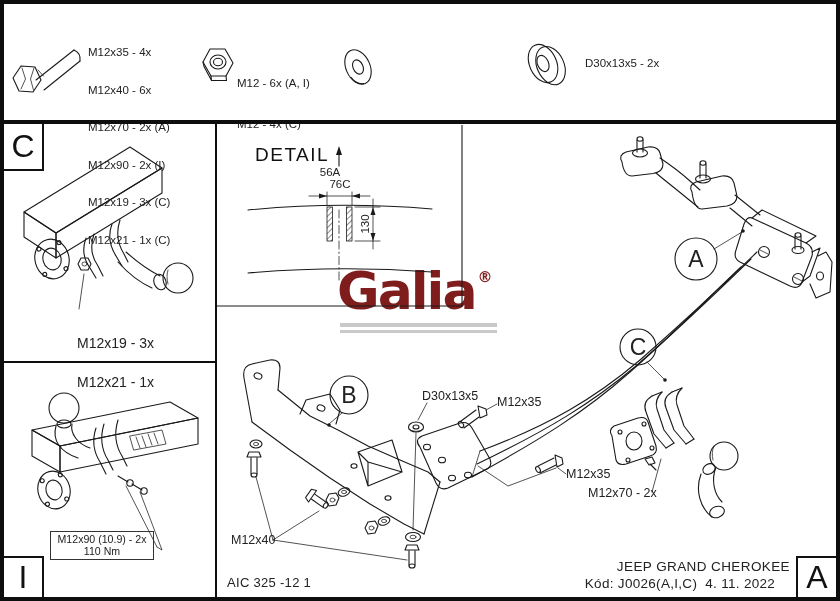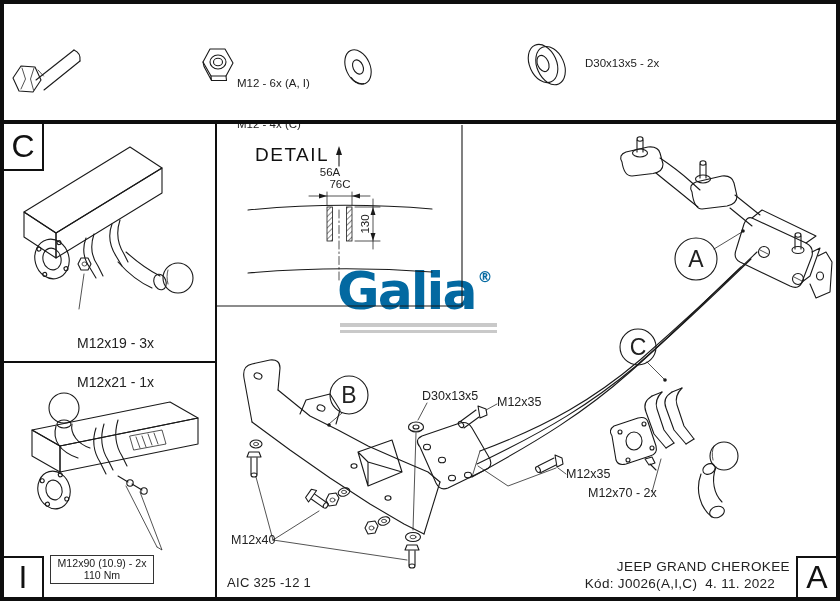--- a/index.html
+++ b/index.html
@@ -20,23 +20,23 @@
   #nut-list{left:237px;top:49px;font-size:11.5px;line-height:13.8px;}
   #washer-list{left:383px;top:49px;font-size:11.5px;line-height:13.8px;}
   #spacer-label{left:585px;top:57px;font-size:11.5px;}
   #detail-title{left:255px;top:144px;font-size:19px;letter-spacing:1.5px;color:#111;}
   .dim{font-size:11.5px;width:38px;text-align:center;}
   #dim-a{left:311px;top:166px;}
   #dim-c{left:321px;top:178px;}
   #dim-h{left:352px;top:218px;width:26px;text-align:center;font-size:11.5px;transform:rotate(-90deg);}
   #panelC-callout{left:77px;top:311px;font-size:14px;line-height:13px;}
   #panelI-box{left:50px;top:531px;width:102px;height:26px;border:1.3px solid #333;
-      text-align:center;font-size:10.6px;line-height:12.4px;padding-top:1px;z-index:3;position:absolute;color:#222;margin-top:24px;}
+      text-align:center;font-size:10.6px;line-height:12.4px;padding-top:1px;z-index:3;position:absolute;color:#222;}
   #logo{left:337px;top:264px;font-family:"DejaVu Sans",sans-serif;font-weight:bold;
-        font-size:52px;color:#0369a1;letter-spacing:-2px;z-index:1;line-height:54px;}
+        font-size:52px;color:#7f1d1d;letter-spacing:-2px;z-index:1;line-height:54px;}
   #logo .reg{font-size:15px;position:relative;top:-27px;left:2px;letter-spacing:0;}
   .logo-bar{position:absolute;background:#c9c9c9;z-index:1;}
   #logo-bar1{left:340px;top:323px;width:157px;height:4px;}
   #logo-bar2{left:340px;top:329.5px;width:157px;height:3px;}
   .co{font-size:12.5px;}
   #co-d30{left:422px;top:389px;}
   #co-m35u{left:497px;top:395px;}
   #co-m35l{left:566px;top:467px;}
   #co-m70{left:588px;top:486px;}
   #co-m40{left:231px;top:533px;}
@@ -78,20 +78,28 @@
       <ellipse class="ln" cx="358" cy="67" rx="5" ry="7.5"></ellipse>
       <path class="ln" d="M347.5 74 Q349 82 356.5 84.5"></path>
     </g>
     <g transform="rotate(-24 547 65)">
       <ellipse class="ln" cx="544" cy="62" rx="13.5" ry="20"></ellipse>
       <ellipse class="ln" cx="550" cy="67" rx="13.5" ry="20"></ellipse>
       <ellipse class="ln" cx="544" cy="62" rx="5.5" ry="8.5"></ellipse>
     </g>
   </svg>
 
+  <div class="t legend">
+    <div>M12x35 - 4x</div>
+    <div>M12x40 - 6x</div>
+    <div>M12x70 - 2x (A)</div>
+    <div>M12x90 - 2x (I)</div>
+    <div>M12x19 - 3x (C)</div>
+    <div>M12x21 - 1x (C)</div>
+  </div>
   <div class="t" id="nut-list">
     <div>M12 - 6x (A, I)</div>
     <div>M12 - 4x (C)</div>
   </div>
   <div class="t" id="spacer-label">D30x13x5 - 2x</div>
 
   <svg style="left:6px;top:127px;" width="209" height="232" viewBox="6 127 209 232">
     <g>
       <path class="ln" d="M24 212 L130 147 L162 168 L56 233 Z"></path>
       <path class="ln" d="M24 212 L56 233 L56 258 L24 237 Z"></path>

